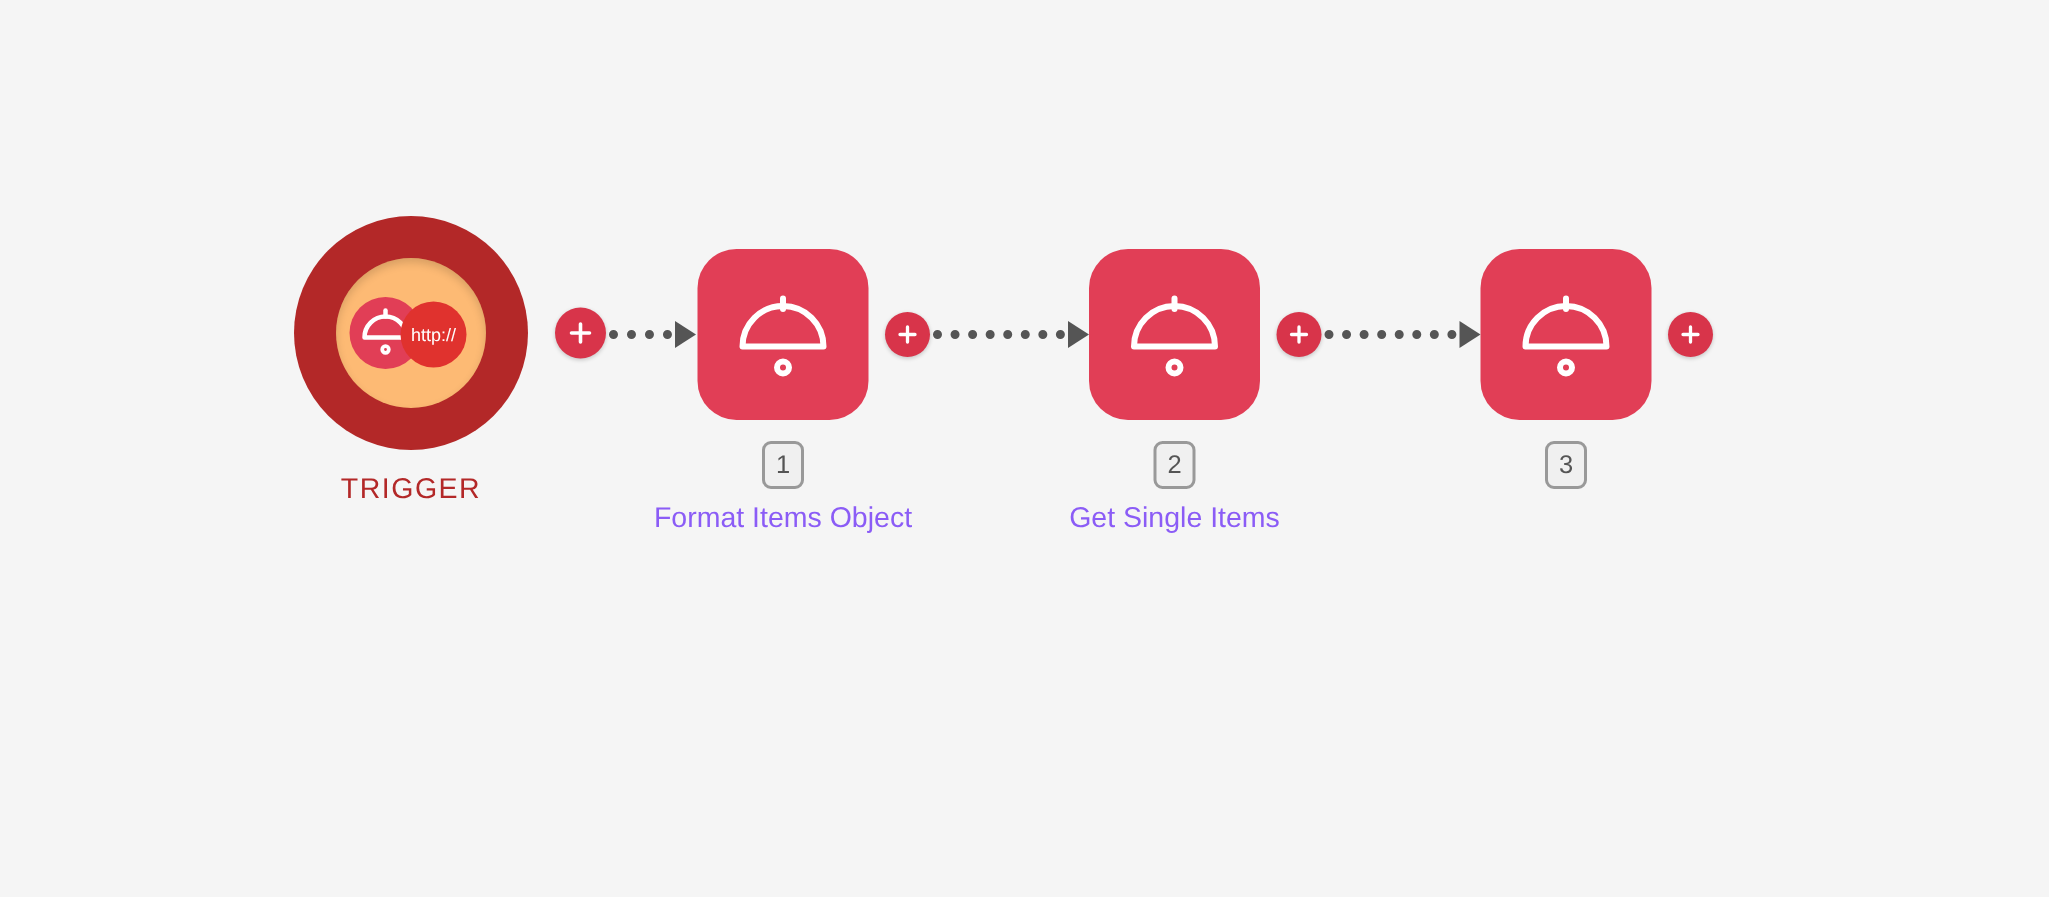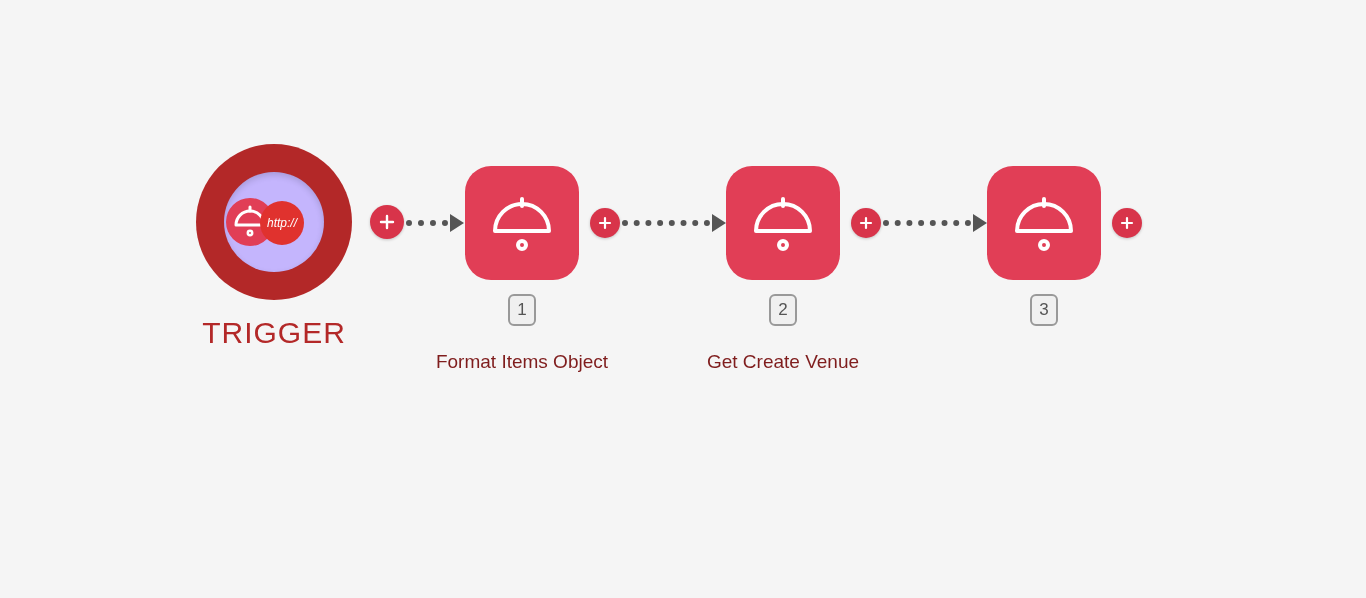--- a/index.html
+++ b/index.html
@@ -27,31 +27,31 @@
     border-radius: 50%;
     background: #b32828;
     display: flex;
     align-items: center;
     justify-content: center;
   }
   .trigger-inner {
     width: 100px;
     height: 100px;
     border-radius: 50%;
-    background: #c4b5fd;
+    background: #fdba74;
     box-shadow: inset 0 3px 6px rgba(0,0,0,.15);
     display: flex;
     align-items: center;
+    justify-content: center;
     position: relative;
-    font-style: italic;
   }
   .trigger-label {
     margin-top: 16px;
     color: #b32828;
-    font-size: 30px;
+    font-size: 19px;
     letter-spacing: 1px;
     font-weight: 500;
   }
   .tile-wrap {
     position: absolute;
     text-align: center;
     width: 180px;
   }
   .tile {
     width: 114px;
@@ -72,23 +72,23 @@
     border-radius: 6px;
     display: flex;
     align-items: center;
     justify-content: center;
     font-size: 17px;
     color: #555;
     font-weight: 500;
     background: #f0f0f0;
   }
   .tile-label {
-    margin-top: 24px;
+    margin-top: 8px;
     font-size: 19px;
-    color: #7f1d1d;
+    color: #8b5cf6;
     line-height: 1.3;
   }
   .plus-btn {
     position: absolute;
     width: 30px;
     height: 30px;
     border-radius: 50%;
     background: #d8344a;
     color: #fff;
     display: flex;
@@ -187,21 +187,21 @@
 
   <div class="tile-wrap" style="left:693px; top:166px;">
     <div class="tile">
       <svg class="bell-icon" width="70" height="64" viewBox="0 0 70 64">
         <path d="M8 40 a27 27 0 0 1 54 0 Z" fill="none" stroke="#fff" stroke-width="4" stroke-linejoin="round"></path>
         <line x1="35" y1="8" x2="35" y2="15" stroke="#fff" stroke-width="4" stroke-linecap="round"></line>
         <circle cx="35" cy="54" r="4" fill="none" stroke="#fff" stroke-width="4"></circle>
       </svg>
     </div>
     <div class="tile-badge">2</div>
-    <div class="tile-label">Get Create Venue</div>
+    <div class="tile-label">Get Single Items</div>
   </div>
   <div class="plus-btn" style="left:851px; top:208px;">
     <svg width="14" height="14" viewBox="0 0 14 14">
         <path d="M7 2v10M2 7h10" stroke="#fff" stroke-width="2.2" stroke-linecap="round"></path>
       </svg>
   </div>
   <div class="connector" style="left:883px; top:218px; width:102px;">
     <div class="dots"></div>
       <div class="arrow"></div>
   </div>

